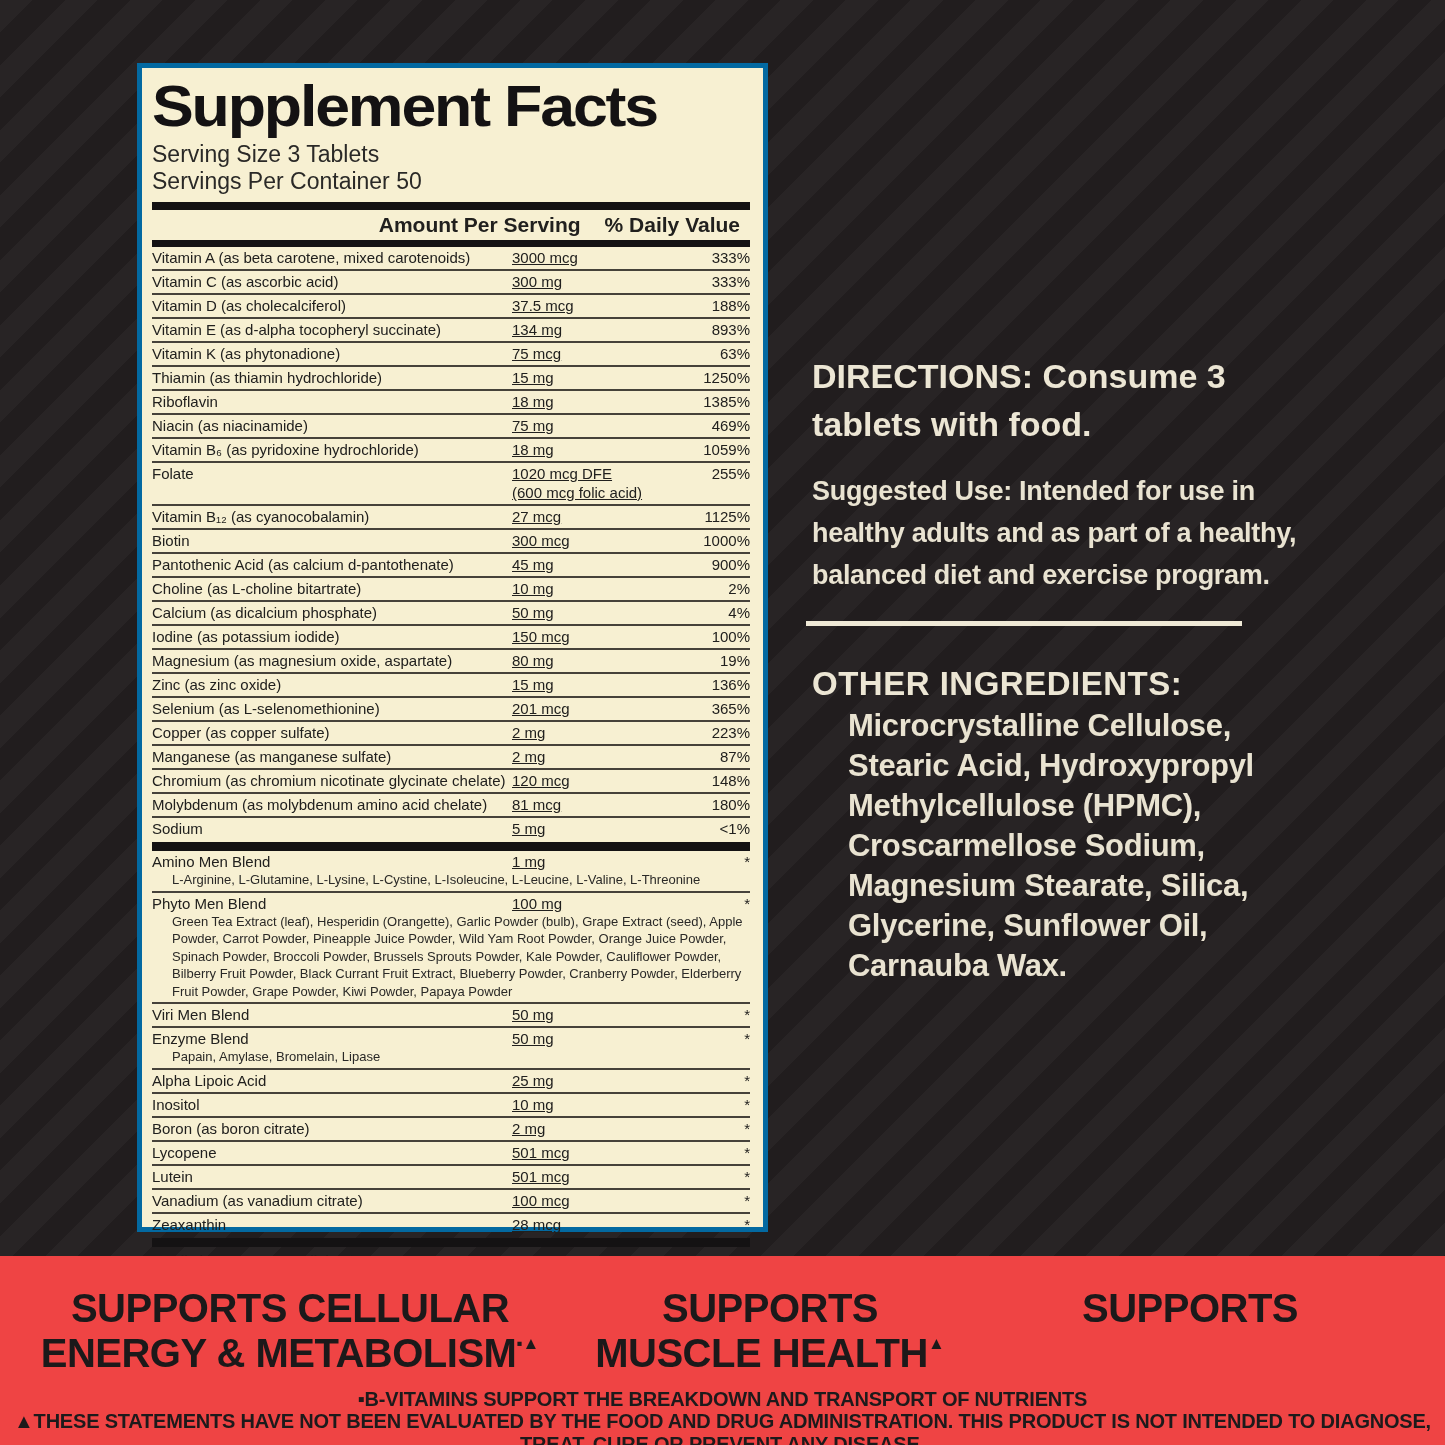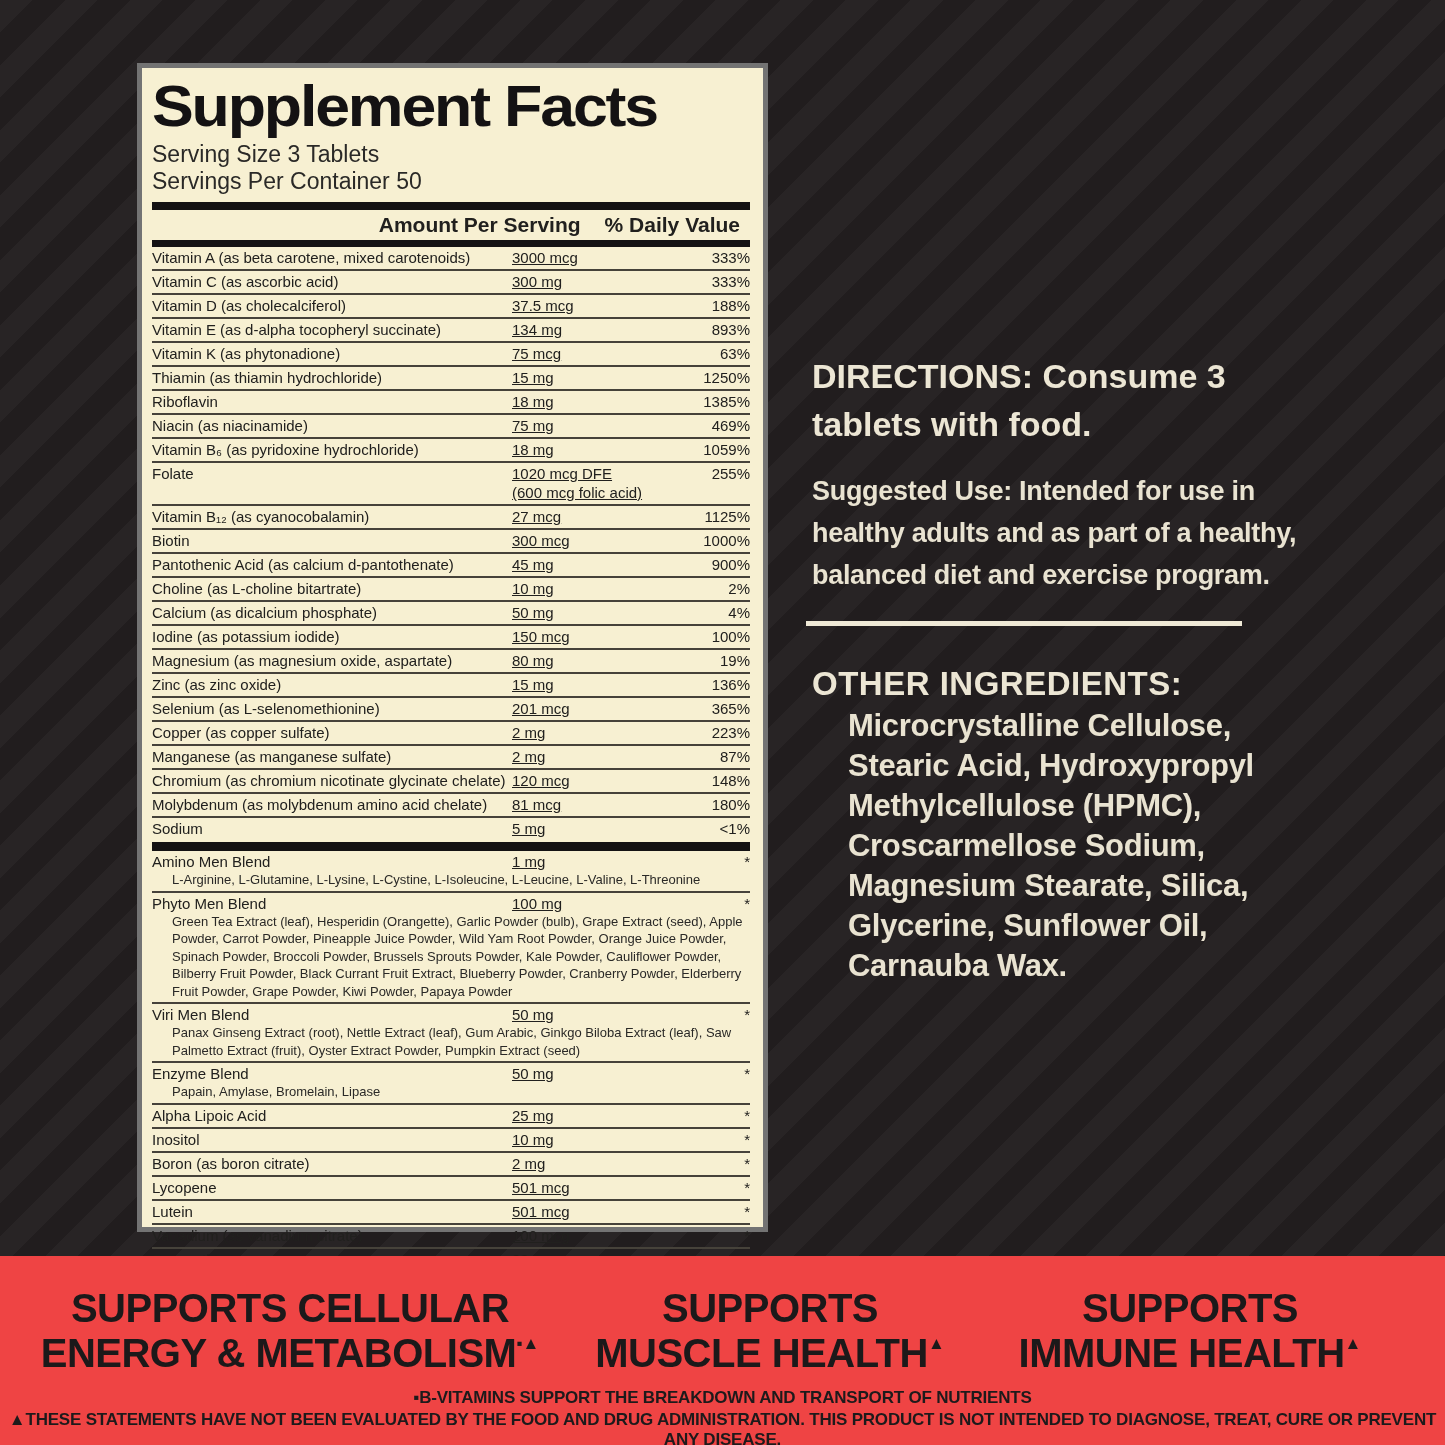--- a/index.html
+++ b/index.html
@@ -4,21 +4,21 @@
 <style>
   html,body{margin:0;padding:0;}
   body{
     width:1445px;height:1445px;position:relative;overflow:hidden;
     background:repeating-linear-gradient(135deg,#282425 0 23px,#211d1e 23px 46px);
     font-family:"Liberation Sans","DejaVu Sans",sans-serif;
   }
   
   .panel{
     position:absolute;left:137px;top:63px;width:631px;height:1169px;
-    box-sizing:border-box;border:5px solid #737373;background:#f7f0d2;
+    box-sizing:border-box;border:5px solid #0369a1;background:#f7f0d2;
     padding:8px 13px 0 10px;color:#21201e;
   }
   .sf-title{
     font-size:58px;font-weight:bold;letter-spacing:-2px;line-height:60px;
     color:#141213;transform:scaleX(1.08);transform-origin:left center;white-space:nowrap;
   }
   .serving{font-size:23px;line-height:27px;color:#2a2927;margin-top:5px;}
   .thickbar{height:8px;background:#141213;}
   .bar-top{margin-top:7px;}
   .f-head{display:flex;justify-content:flex-end;gap:24px;align-items:center;
@@ -58,21 +58,21 @@
   }
   
   .strip{position:absolute;left:0;top:1256px;width:1445px;height:189px;background:#ef4444;}
   .benefit{position:absolute;text-align:center;color:#1c191a;font-weight:bold;
     font-size:40px;line-height:45px;letter-spacing:-0.5px;white-space:nowrap;}
   .b1{left:40px;top:30px;width:500px;}
   .b2{left:580px;top:30px;width:380px;}
   .b3{left:980px;top:30px;width:420px;}
   .sup{font-size:17px;position:relative;top:-18px;letter-spacing:0;}
   .fineprint{position:absolute;left:0;width:1445px;text-align:center;
-    font-size:17px;font-weight:bold;color:#1d1a1b;letter-spacing:-0.2px;}
+    font-size:20px;font-weight:bold;color:#1d1a1b;letter-spacing:-0.2px;}
   .fp1{top:132px;}
   .fp2{top:154px;}
 </style>
 </head>
 <body>
 
 <div class="panel">
   <div class="sf-title">Supplement Facts</div>
   <div class="serving">
     <div>Serving Size 3 Tablets</div>
@@ -270,21 +270,20 @@
           <span class="f-dv">*</span>
         </div>
         <div class="f-sub">Green Tea Extract (leaf), Hesperidin (Orangette), Garlic Powder (bulb), Grape Extract (seed), Apple Powder, Carrot Powder, Pineapple Juice Powder, Wild Yam Root Powder, Orange Juice Powder, Spinach Powder, Broccoli Powder, Brussels Sprouts Powder, Kale Powder, Cauliflower Powder, Bilberry Fruit Powder, Black Currant Fruit Extract, Blueberry Powder, Cranberry Powder, Elderberry Fruit Powder, Grape Powder, Kiwi Powder, Papaya Powder</div>
       </div>
       <div class="entry rule">
         <div class="f-row">
           <span class="f-name">Viri Men Blend</span>
           <span class="f-amt">50 mg</span>
           <span class="f-dv">*</span>
         </div>
-        <div class="f-sub">Panax Ginseng Extract (root), Nettle Extract (leaf), Gum Arabic, Ginkgo Biloba Extract (leaf), Saw Palmetto Extract (fruit), Oyster Extract Powder, Pumpkin Extract (seed)</div>
       </div>
       <div class="entry rule">
         <div class="f-row">
           <span class="f-name">Enzyme Blend</span>
           <span class="f-amt">50 mg</span>
           <span class="f-dv">*</span>
         </div>
         <div class="f-sub">Papain, Amylase, Bromelain, Lipase</div>
       </div>
       <div class="entry rule">
@@ -360,17 +359,16 @@
   <div class="benefit b1">
     <div>SUPPORTS CELLULAR</div>
     <div><span>ENERGY &amp; METABOLISM</span><span class="sup">▪▲</span></div>
   </div>
   <div class="benefit b2">
     <div>SUPPORTS</div>
     <div><span>MUSCLE HEALTH</span><span class="sup">▲</span></div>
   </div>
   <div class="benefit b3">
     <div>SUPPORTS</div>
-    <div><span>IMMUNE HEALTH</span><span class="sup">▲</span></div>
   </div>
   <div class="fineprint fp1">▪B-VITAMINS SUPPORT THE BREAKDOWN AND TRANSPORT OF NUTRIENTS</div>
   <div class="fineprint fp2">▲THESE STATEMENTS HAVE NOT BEEN EVALUATED BY THE FOOD AND DRUG ADMINISTRATION. THIS PRODUCT IS NOT INTENDED TO DIAGNOSE, TREAT, CURE OR PREVENT ANY DISEASE.</div>
 </div>
 
 </body></html>

